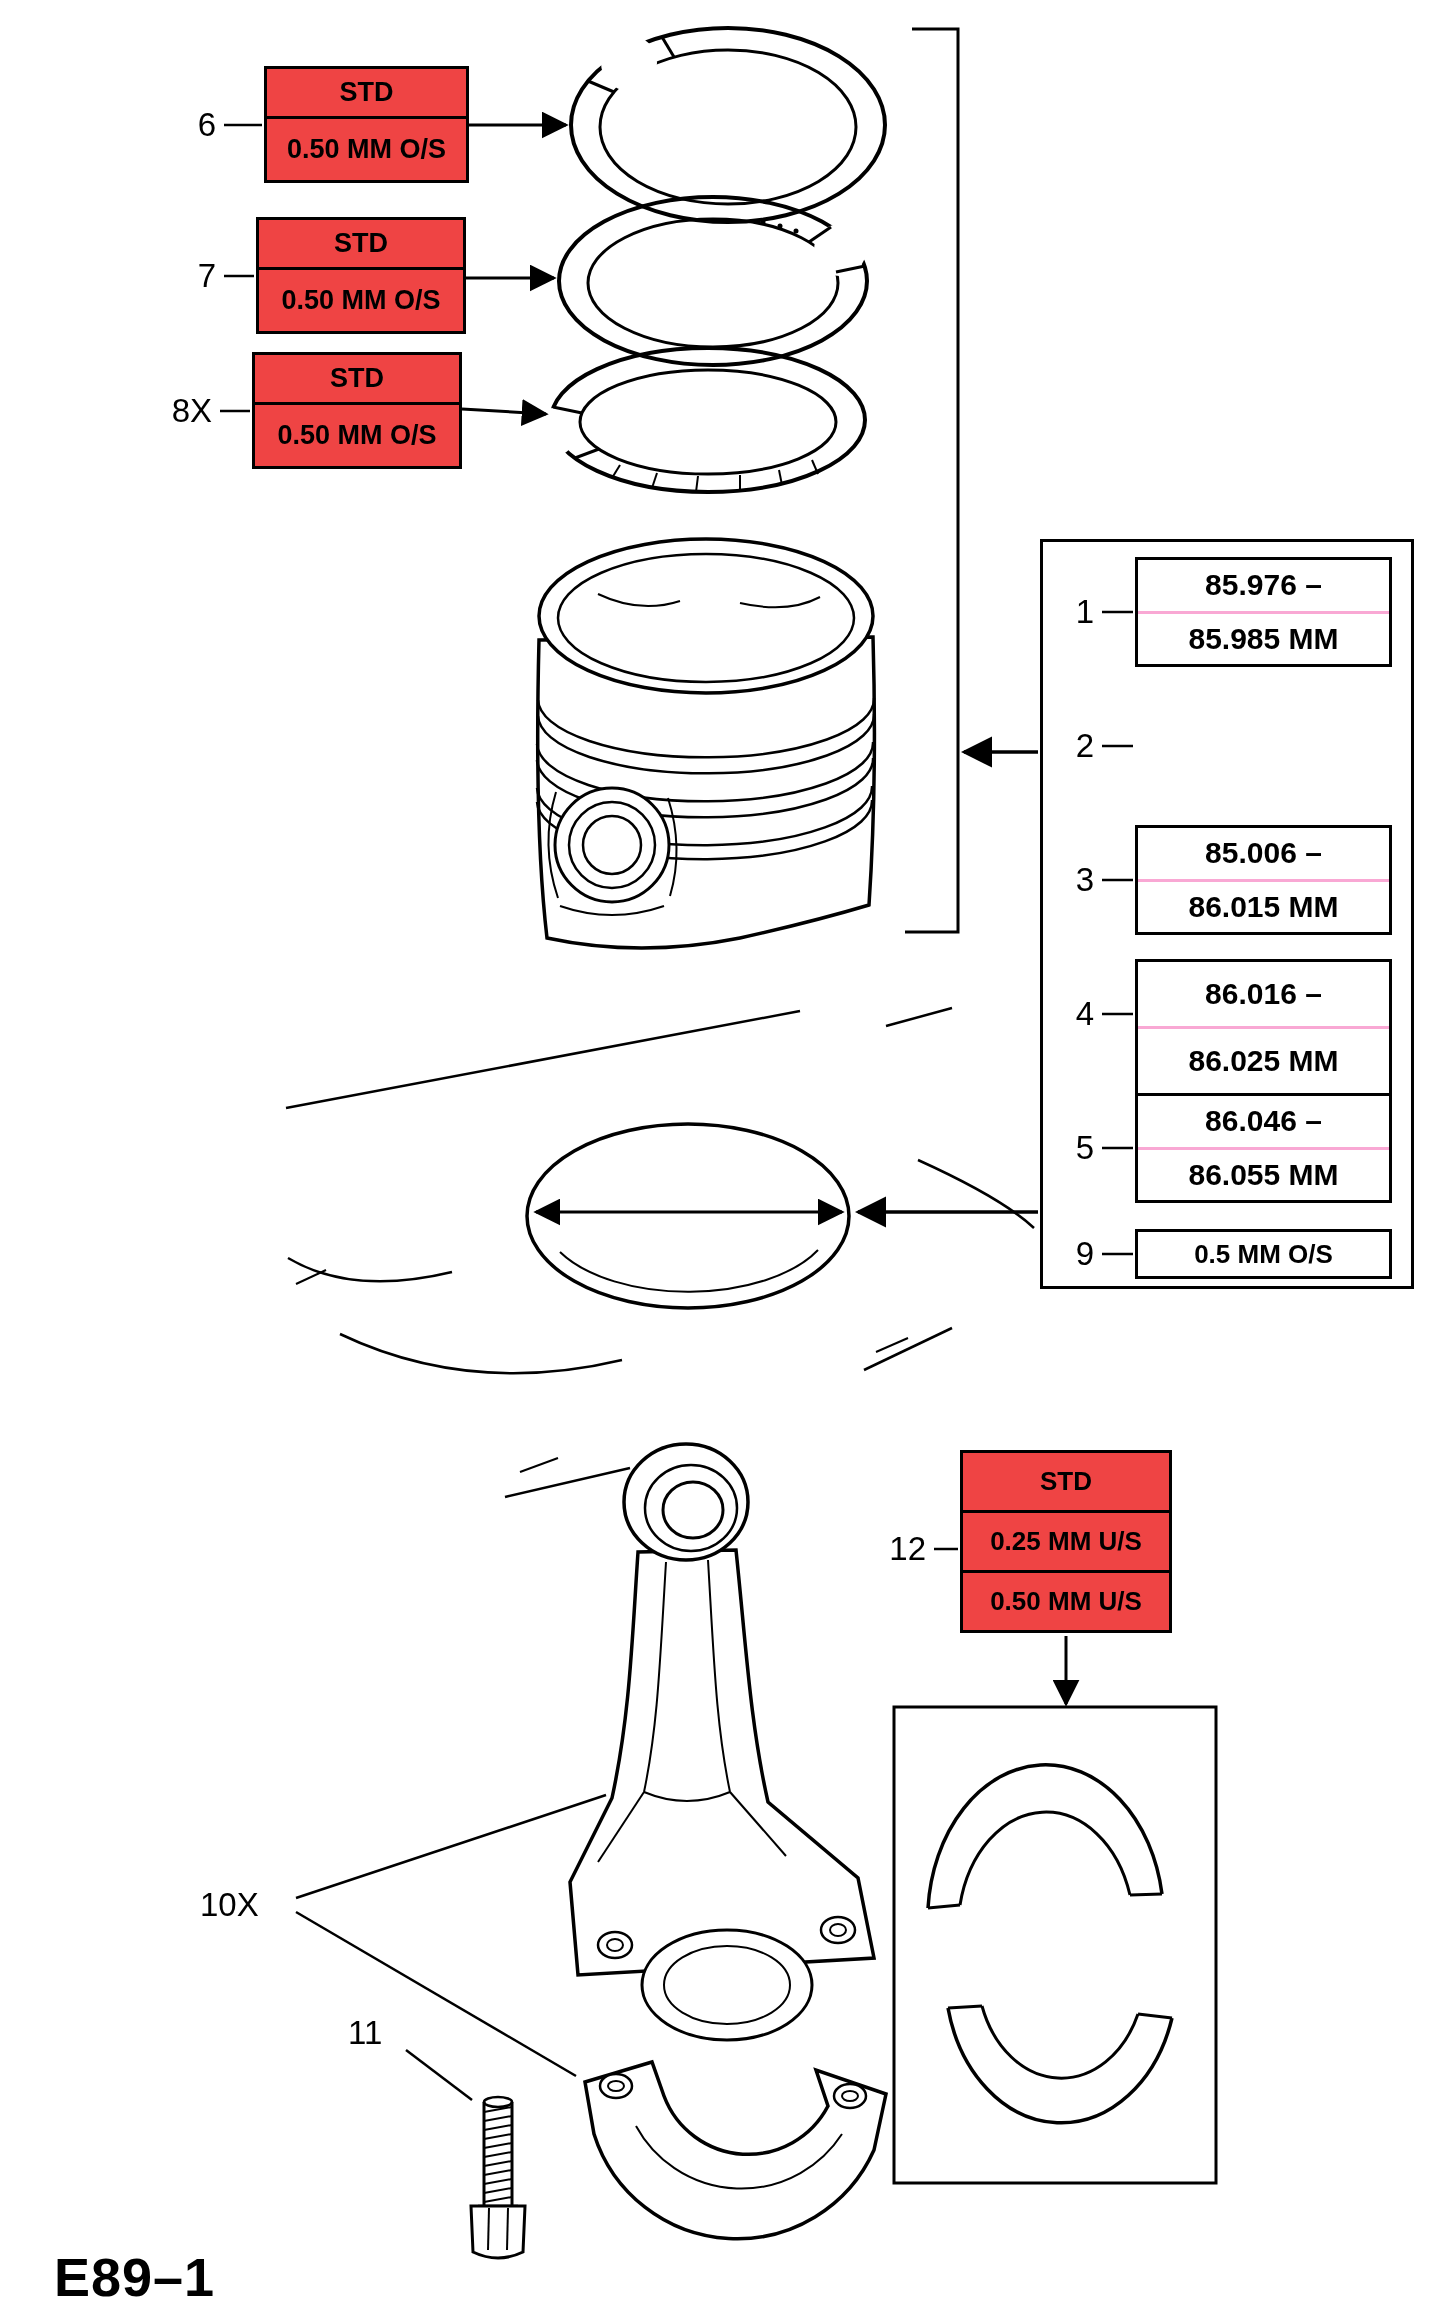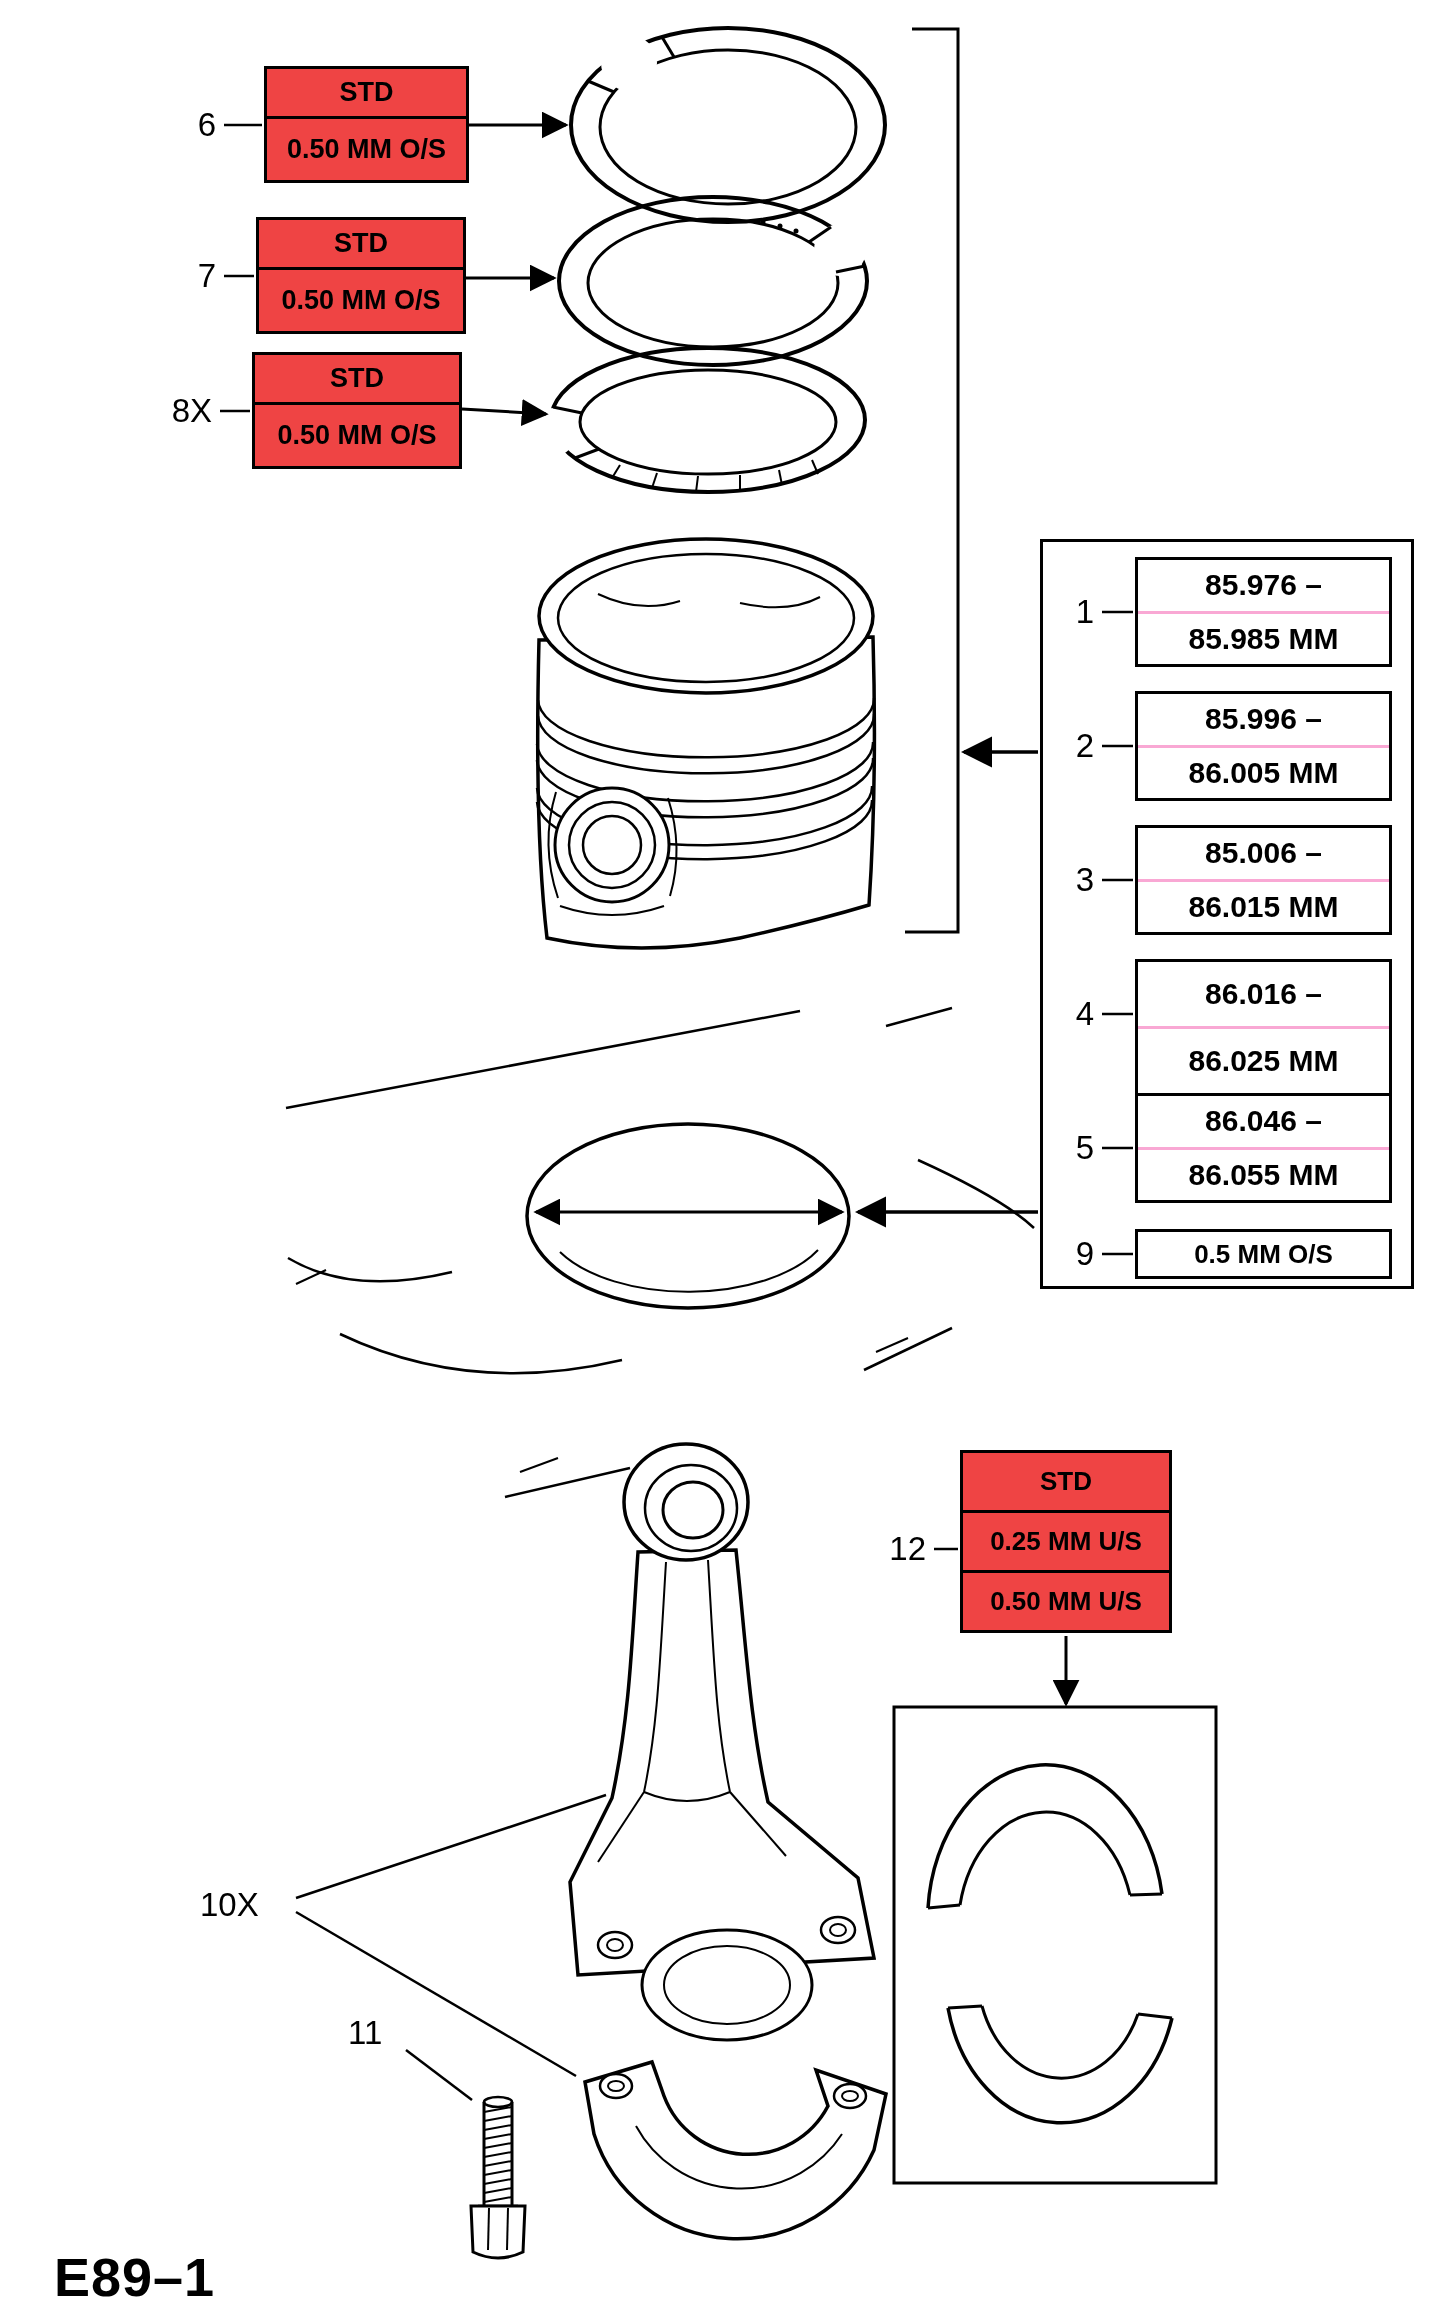--- a/index.html
+++ b/index.html
@@ -216,24 +216,20 @@
 
   <div class="grade-outer" style="left:1040px; top:539px; width:374px; height:750px;"></div>
 
   <div class="ref r" style="left:1044px; top:593px; width:50px;">1</div>
   <div class="grade-box" style="top:557px; height:110px;">
     <div class="cell">85.976 –</div>
     <div class="cell">85.985 MM</div>
   </div>
 
   <div class="ref r" style="left:1044px; top:727px; width:50px;">2</div>
-  <div class="grade-box" style="top:691px; height:110px;">
-    <div class="cell">85.996 –</div>
-    <div class="cell">86.005 MM</div>
-  </div>
 
   <div class="ref r" style="left:1044px; top:861px; width:50px;">3</div>
   <div class="grade-box" style="top:825px; height:110px;">
     <div class="cell">85.006 –</div>
     <div class="cell">86.015 MM</div>
   </div>
 
   <div class="ref r" style="left:1044px; top:995px; width:50px;">4</div>
   <div class="grade-box" style="top:959px; height:137px;">
     <div class="cell">86.016 –</div>

